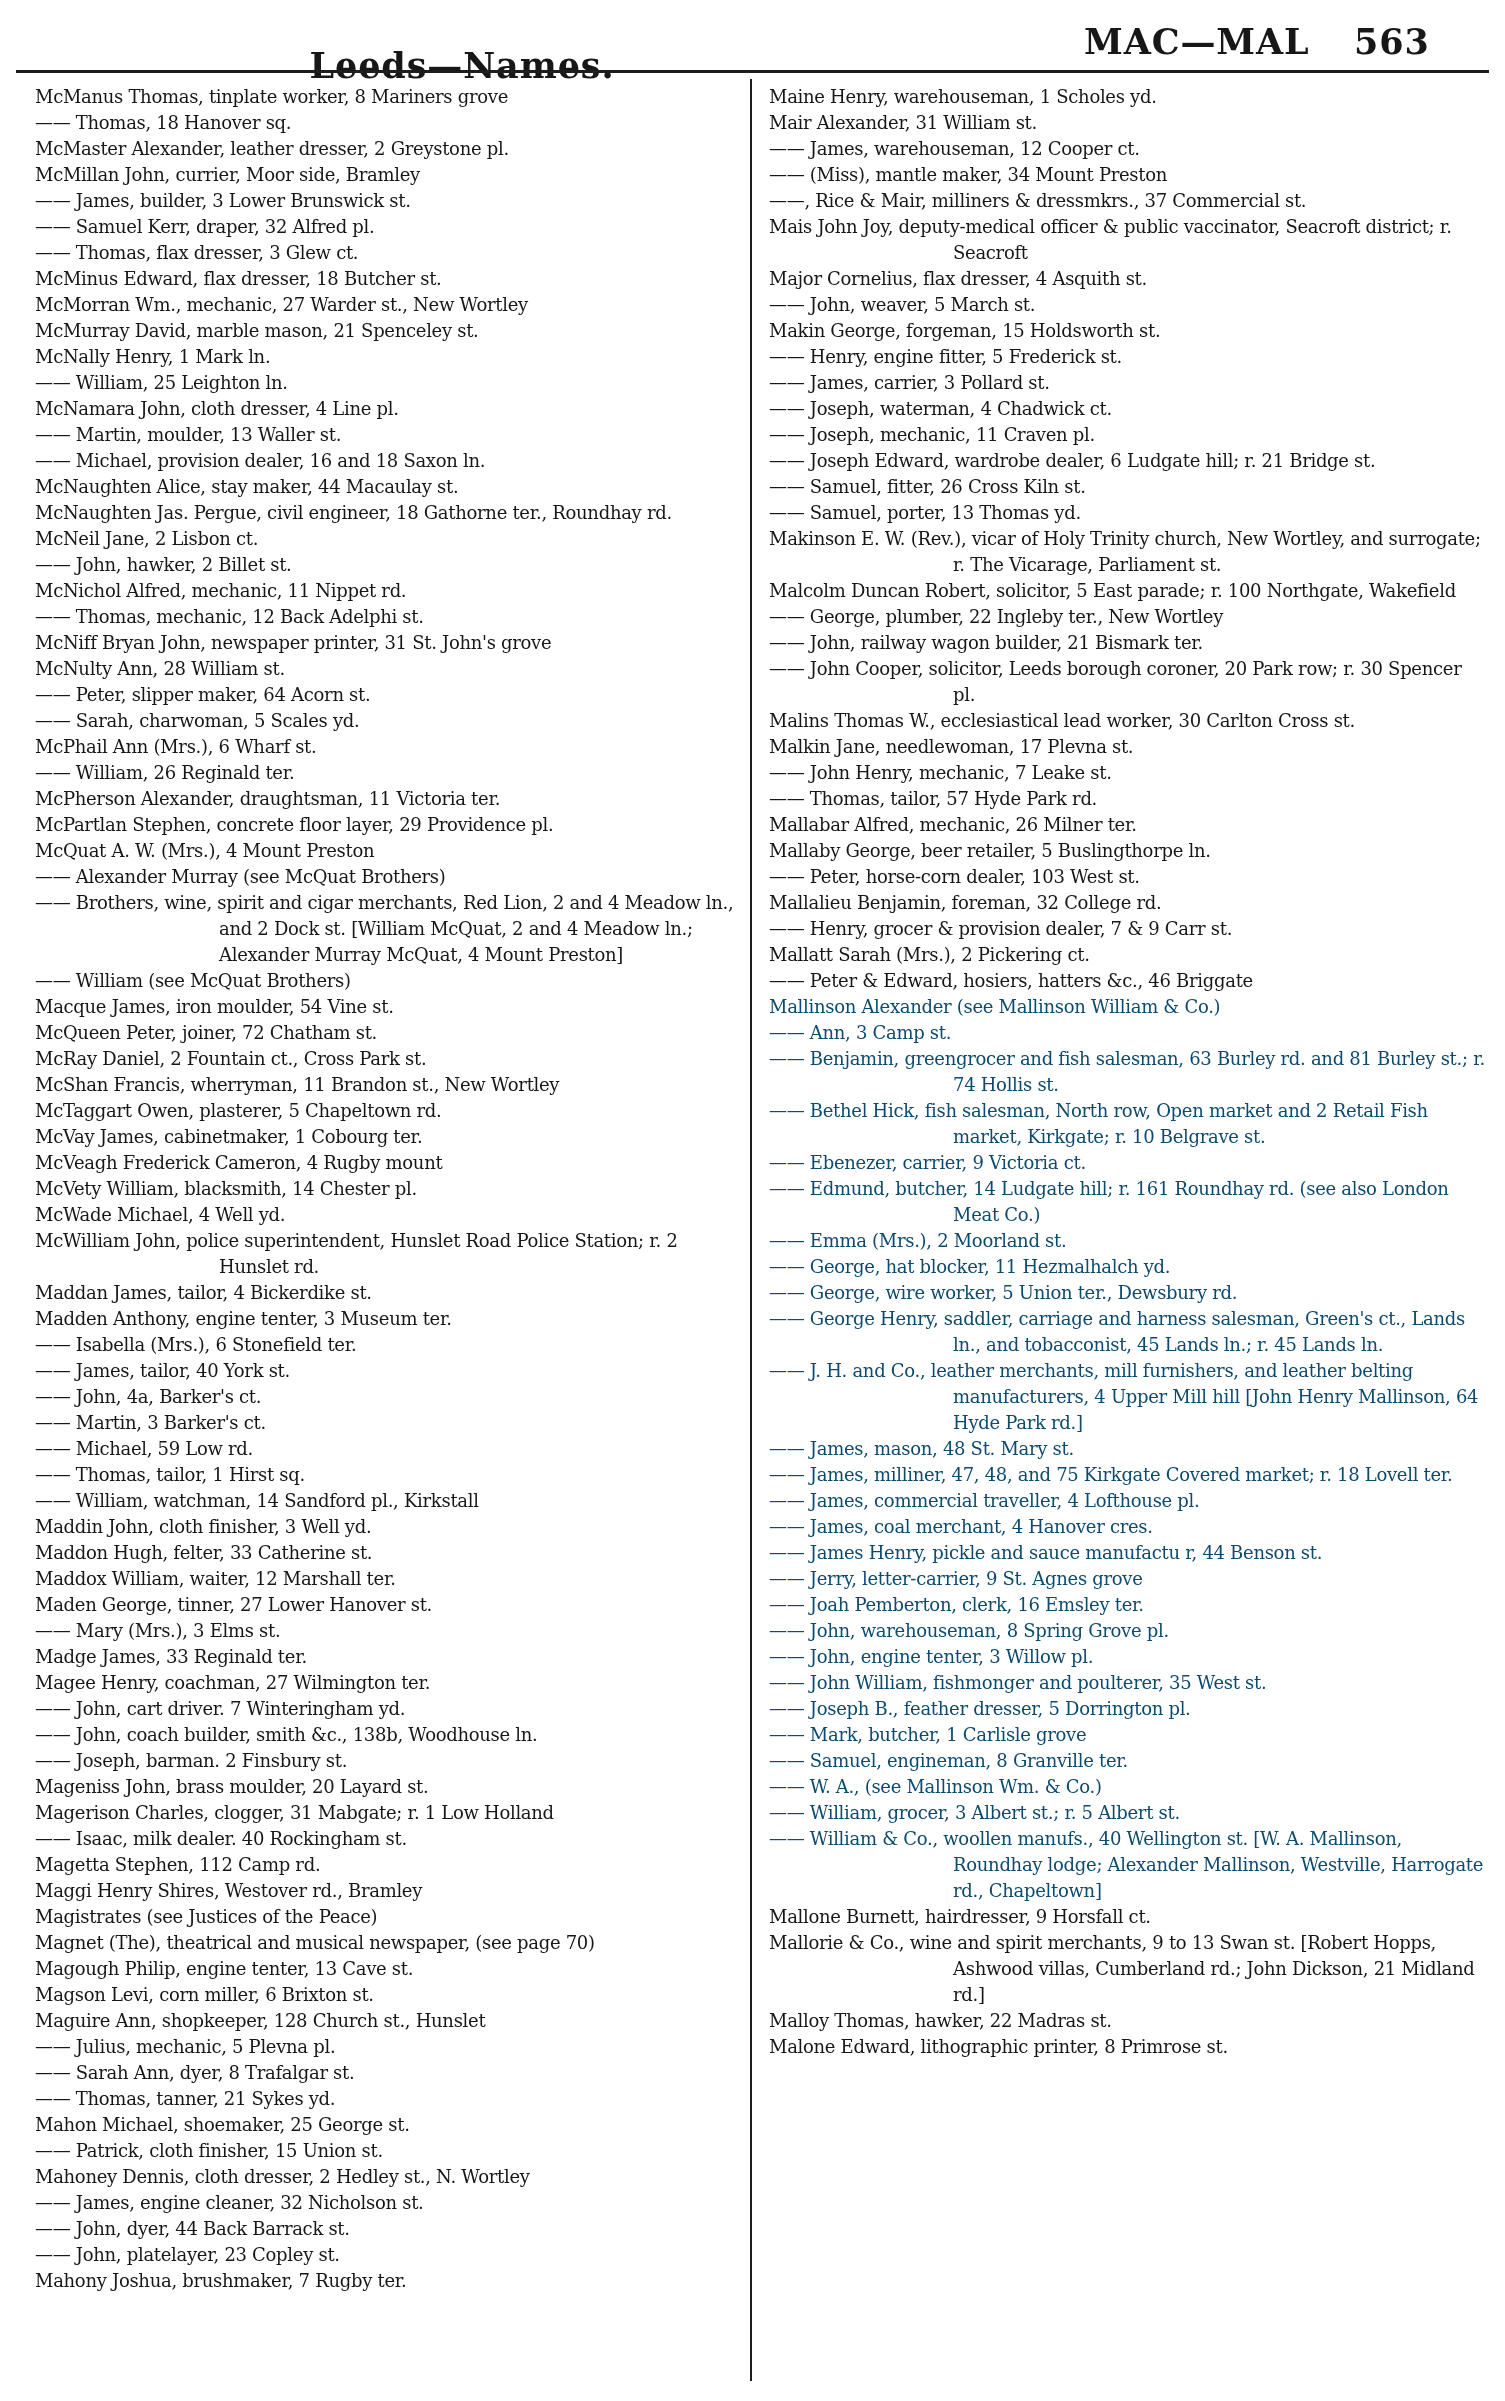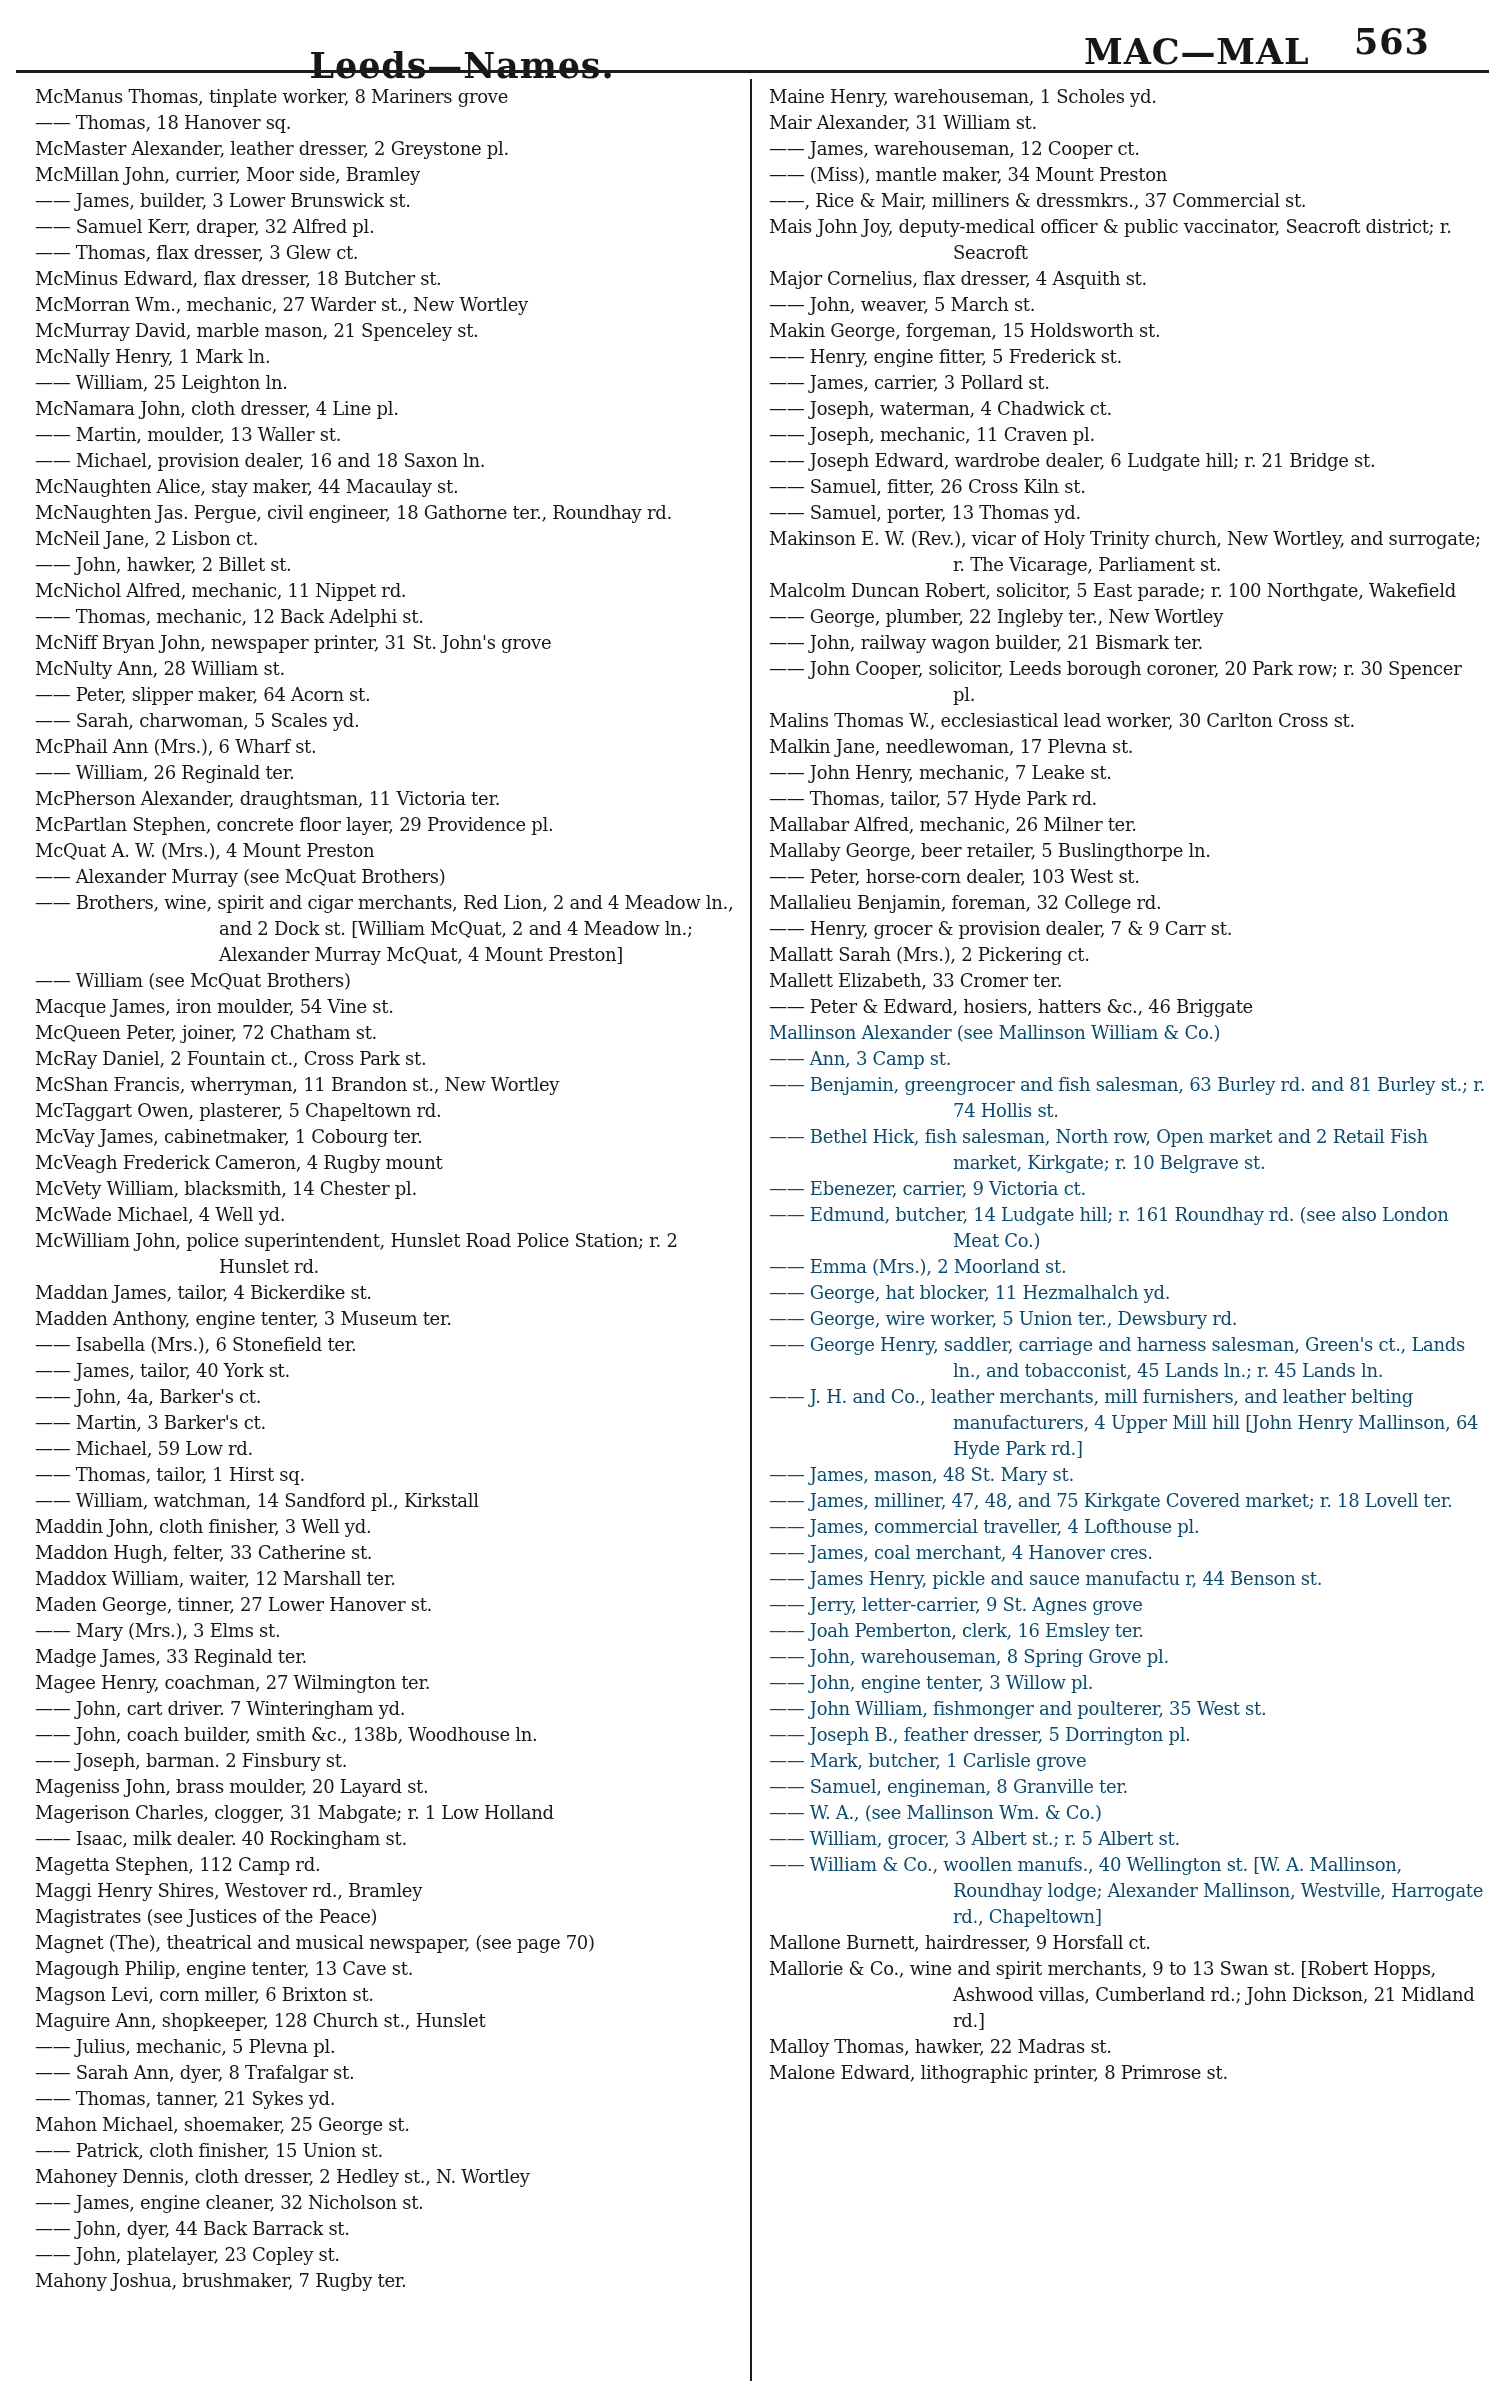--- a/index.html
+++ b/index.html
@@ -16,21 +16,21 @@
     position: absolute;
     top: 21px;
     left: 0;
     width: 100%;
     height: 46px;
     font-weight: bold;
     font-size: 35px;
     letter-spacing: 0.9px;
   }
   .header-center { position: absolute; left: 462px; transform: translateX(-50%); white-space: nowrap; margin-top: 24px; }
-  .header-range  { position: absolute; left: 1084px; white-space: nowrap; margin-top: 10px; }
+  .header-range  { position: absolute; left: 1084px; white-space: nowrap; }
   .header-page   { position: absolute; left: 1306px; white-space: nowrap; margin-left: 48px; }
   .header-rule {
     position: absolute;
     top: 70px;
     left: 15.8px;
     width: 1473px;
     height: 2.6px;
     background: #1d1d1d;
   }
   .col-divider {
@@ -177,21 +177,20 @@
     <div class="entry">Malins Thomas W., ecclesiastical lead worker, 30 Carlton Cross st.</div>
     <div class="entry">Malkin Jane, needlewoman, 17 Plevna st.</div>
     <div class="entry">—— John Henry, mechanic, 7 Leake st.</div>
     <div class="entry">—— Thomas, tailor, 57 Hyde Park rd.</div>
     <div class="entry">Mallabar Alfred, mechanic, 26 Milner ter.</div>
     <div class="entry">Mallaby George, beer retailer, 5 Buslingthorpe ln.</div>
     <div class="entry">—— Peter, horse-corn dealer, 103 West st.</div>
     <div class="entry">Mallalieu Benjamin, foreman, 32 College rd.</div>
     <div class="entry">—— Henry, grocer &amp; provision dealer, 7 &amp; 9 Carr st.</div>
     <div class="entry">Mallatt Sarah (Mrs.), 2 Pickering ct.</div>
-    <div class="entry">Mallett Elizabeth, 33 Cromer ter.</div>
     <div class="entry">—— Peter &amp; Edward, hosiers, hatters &amp;c., 46 Briggate</div>
     <div class="entry red">Mallinson Alexander (see Mallinson William &amp; Co.)</div>
     <div class="entry red">—— Ann, 3 Camp st.</div>
     <div class="entry red">—— Benjamin, greengrocer and fish salesman, 63 Burley rd. and 81 Burley st.; r. 74 Hollis st.</div>
     <div class="entry red">—— Bethel Hick, fish salesman, North row, Open market and 2 Retail Fish market, Kirkgate; r. 10 Belgrave st.</div>
     <div class="entry red">—— Ebenezer, carrier, 9 Victoria ct.</div>
     <div class="entry red">—— Edmund, butcher, 14 Ludgate hill; r. 161 Roundhay rd. (see also London Meat Co.)</div>
     <div class="entry red">—— Emma (Mrs.), 2 Moorland st.</div>
     <div class="entry red">—— George, hat blocker, 11 Hezmalhalch yd.</div>
     <div class="entry red">—— George, wire worker, 5 Union ter., Dewsbury rd.</div>

